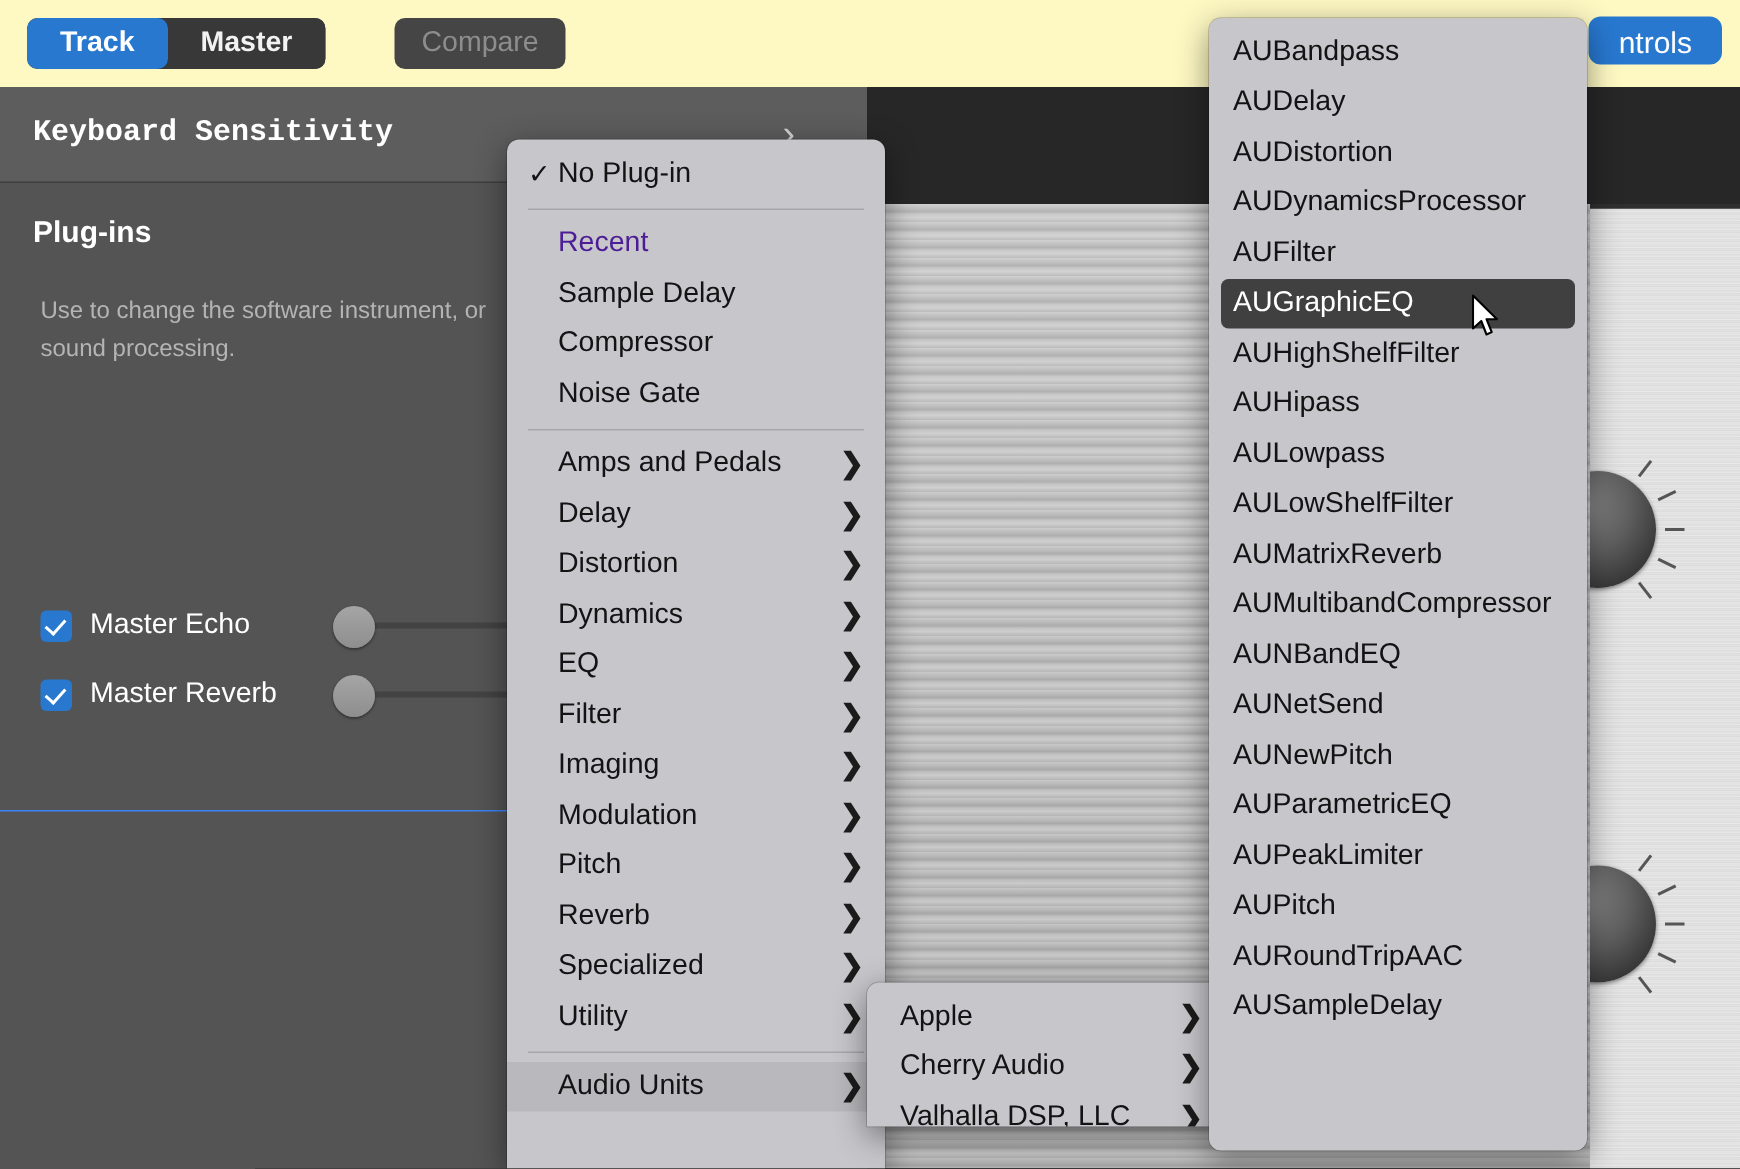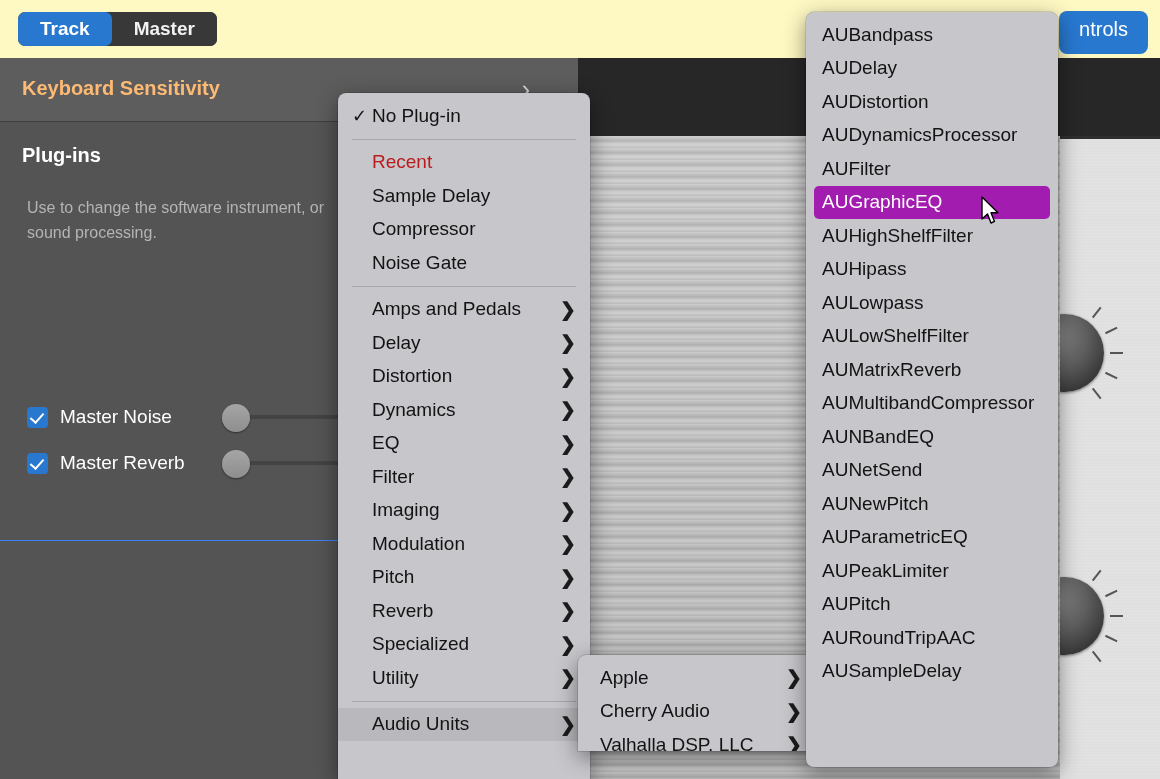--- a/index.html
+++ b/index.html
@@ -145,21 +145,21 @@
     background: #454545;
     color: #8d8d8d;
     font-size: 19px;
     font-weight: normal;
     cursor: default;
   }
   .controls-btn {
     position: absolute;
     right: 12px;
     top: 11px;
-    height: 43px;
+    height: 32px;
     line-height: 36px;
     padding: 0 20px;
     border-radius: 8px;
     background: #2878d0;
     color: #ffffff;
     font-size: 20px;
     font-weight: 500;
     white-space: nowrap;
     cursor: default;
   }
@@ -180,21 +180,22 @@
     height: 63px;
     background: #5d5d5d;
     border-bottom: 1px solid #3f3f3f;
   }
   .insp-row-title {
     position: absolute;
     left: 22px;
     top: 19px;
     font-size: 20px;
     font-weight: bold;
-    color: #fdba74;
+    color: #ffffff;
+    font-family: Liberation Mono, monospace;
   }
   .insp-row-chevron {
     position: absolute;
     right: 48px;
     top: 17px;
     font-size: 25px;
     color: #d4d4d4;
     font-weight: 300;
   }
 
@@ -324,23 +325,23 @@
     height: 33.5px;
     display: flex;
     align-items: center;
     font-size: 19px;
     color: #131313;
     padding: 0 14px 0 34px;
     position: relative;
     white-space: nowrap;
     cursor: default;
   }
-  .menu-item.disabled { color: #b91c1c; }
+  .menu-item.disabled { color: #4c1d95; }
   .menu-item.highlight {
-    background: #a21caf;
+    background: #404040;
     color: #ffffff;
   }
   .menu-item.submenu-open {
     background: rgba(0,0,0,0.07);
   }
   .menu-item .check-mark {
     position: absolute;
     left: 14px;
     font-size: 18px;
     color: #131313;
@@ -429,37 +430,38 @@
           <div class="tick" style="left: 39px; top: 38px; transform: rotate(52deg) translateX(45px);"></div>
         </div>
     </div>
   </div>
 
   <div class="toolbar">
     <div class="segmented">
       <div class="seg-btn active">Track</div>
       <div class="seg-btn">Master</div>
     </div>
+    <div class="compare-btn">Compare</div>
     <div class="controls-btn">ntrols</div>
   </div>
 
   <div class="inspector">
 
     <div class="insp-row-hover">
       <div class="insp-row-title">Keyboard Sensitivity</div>
       <div class="insp-row-chevron">›</div>
     </div>
 
     <div class="section-plugins">
       <div class="plugins-title">Plug-ins</div>
       <div class="plugins-desc">Use to change the software instrument, or sound processing.</div>
 
       <div class="check-row r1">
         <div class="checkbox"></div>
-        <div class="check-label">Master Noise</div>
+        <div class="check-label">Master Echo</div>
       </div>
       <div class="check-row r2">
         <div class="checkbox"></div>
         <div class="check-label">Master Reverb</div>
       </div>
 
       <div class="slider s1">
         <div class="slider-track"></div>
         <div class="slider-thumb"></div>
       </div>

